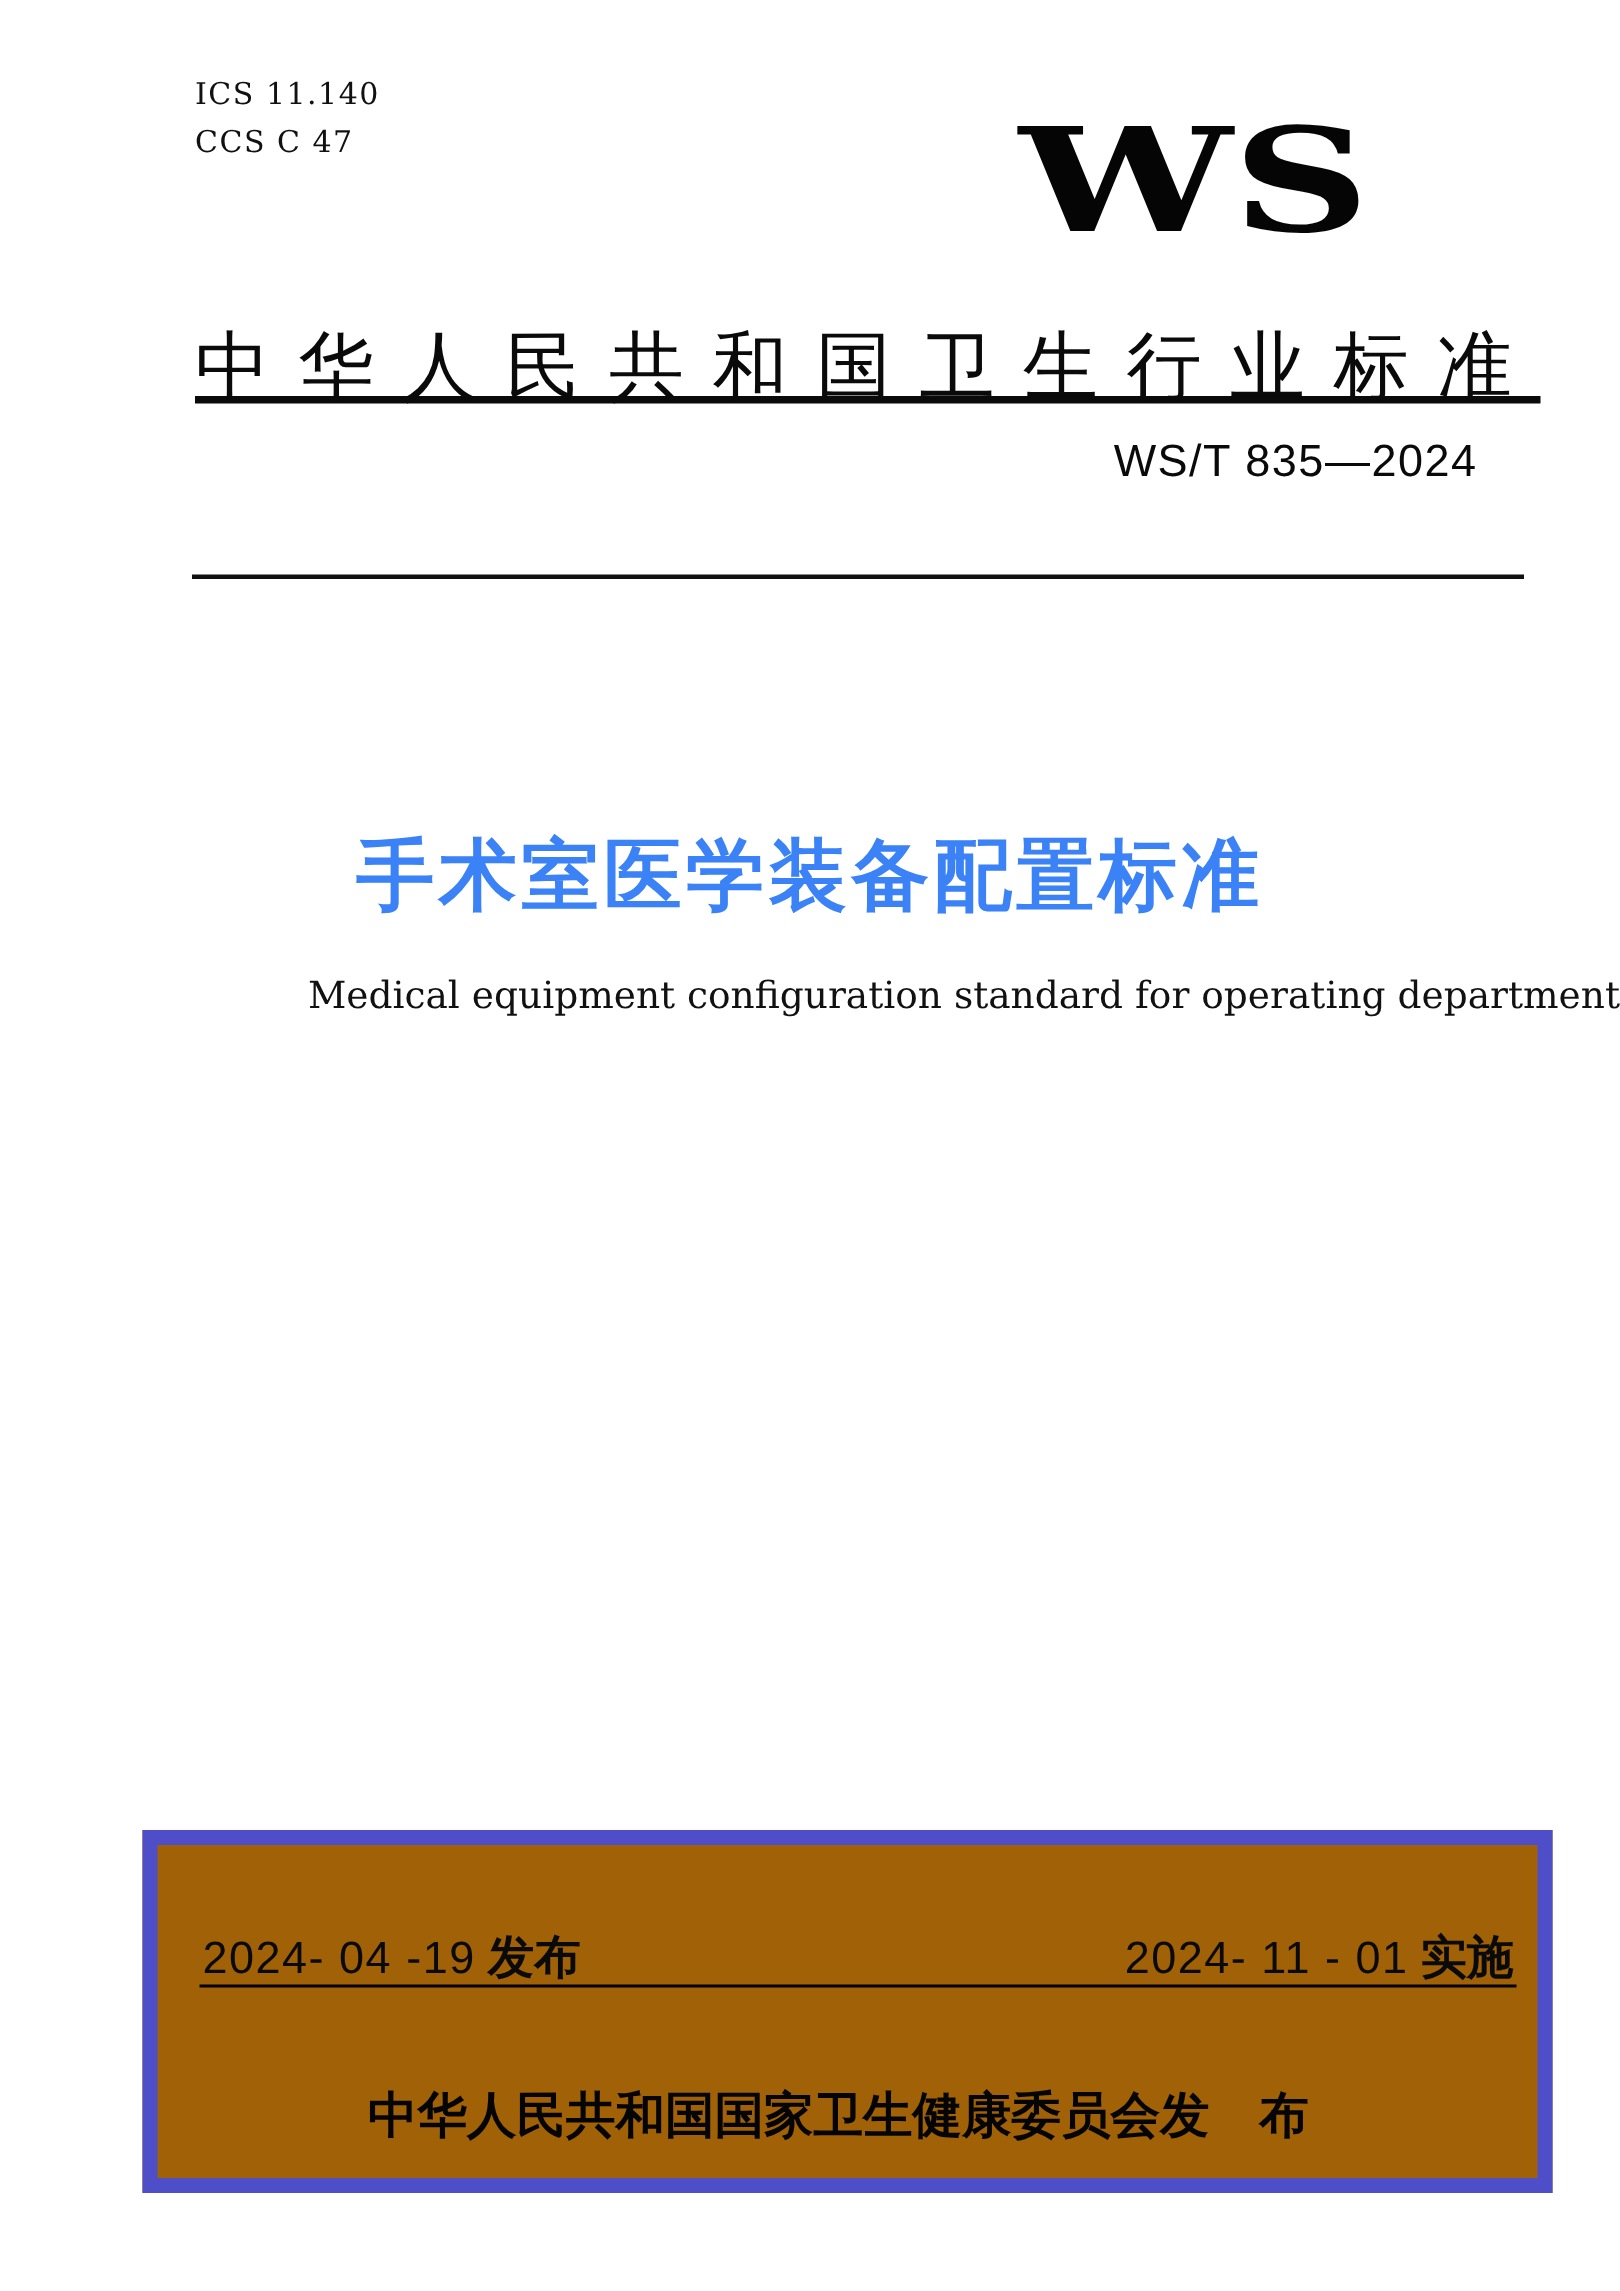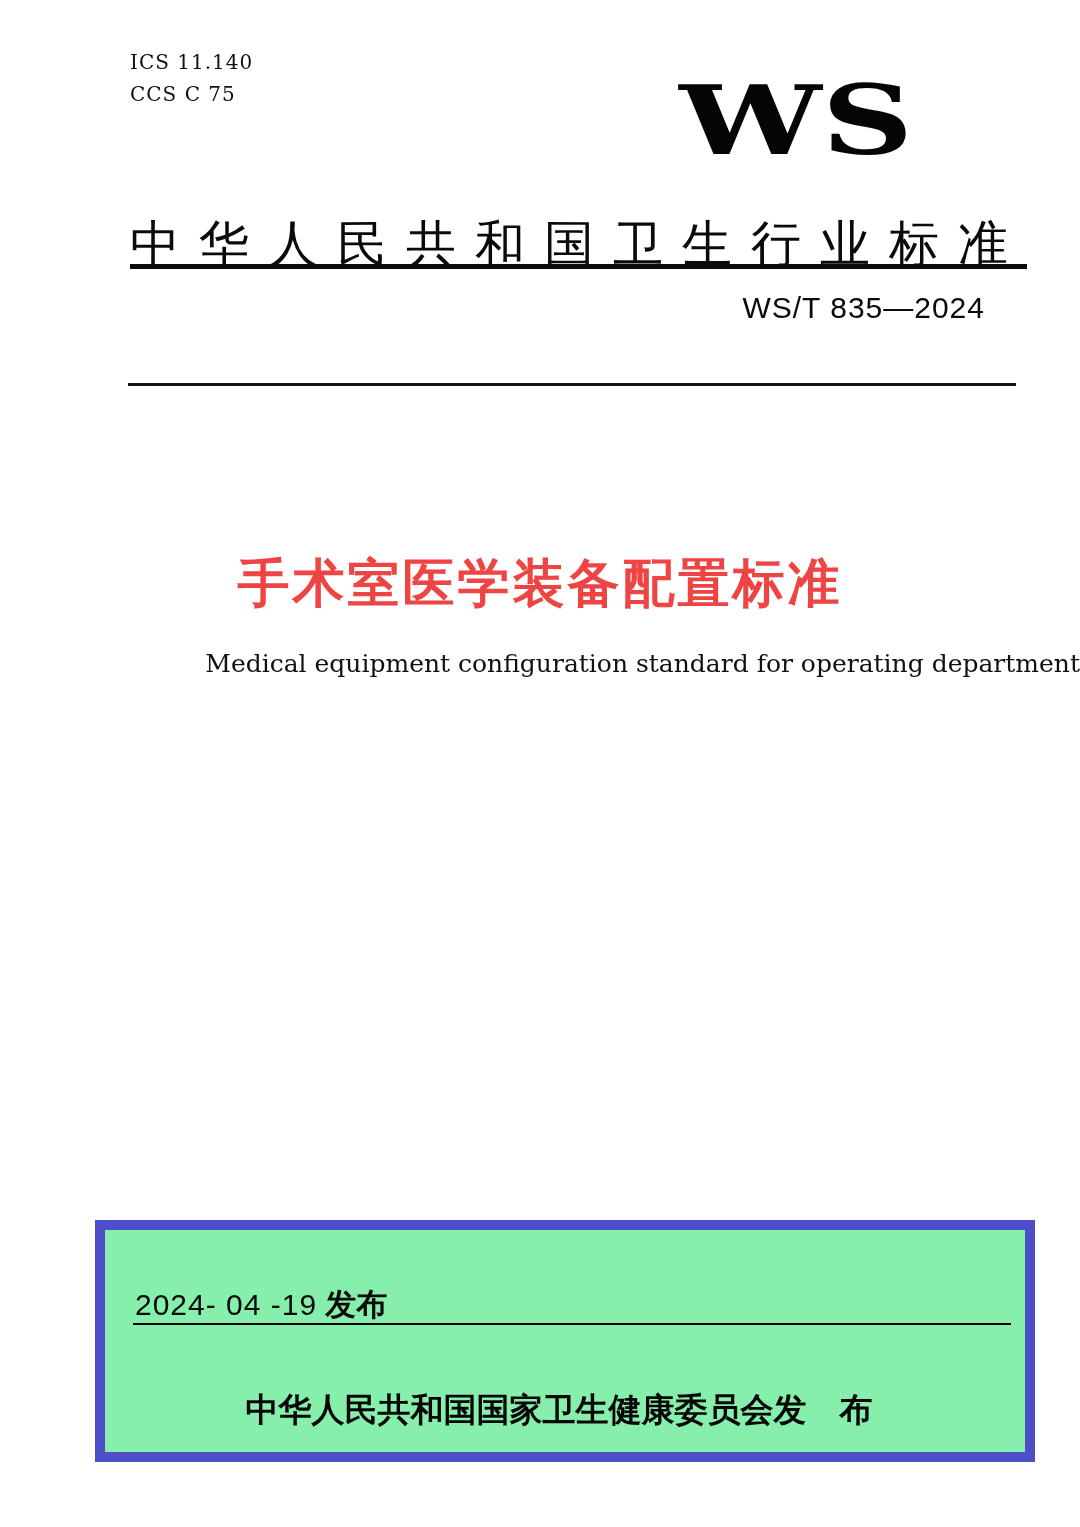--- a/index.html
+++ b/index.html
@@ -70,21 +70,21 @@
 
   .cn-title {
     position: absolute;
     left: 0;
     width: 100%;
     top: 549px;
     text-align: center;
     font-size: 52px;
     font-weight: 700;
     letter-spacing: 3px;
-    color: #ef4444;
+    color: #3b82f6;
   }
 
   .en-title {
     position: absolute;
     left: 0;
     width: 100%;
     top: 649px;
     text-align: right;
     font-family: "DejaVu Serif", serif;
     font-size: 25px;
@@ -92,21 +92,21 @@
   }
 
   .pub-box {
     position: absolute;
     left: 95px;
     top: 1220px;
     width: 940px;
     height: 242px;
     box-sizing: border-box;
     border: 10px solid #4e4ec8;
-    background: #86efac;
+    background: #a16207;
   }
 
   .date-row-left {
     position: absolute;
     left: 30px;
     top: 54px;
     white-space: nowrap;
   }
   .date-row-right {
     position: absolute;
@@ -150,41 +150,44 @@
     letter-spacing: 12px;
   }
 </style>
 </head>
 <body>
 
 <div class="page">
 
   <div class="ics-block">
     <div>ICS 11.140</div>
-    <div>CCS C 75</div>
+    <div>CCS C 47</div>
   </div>
 
   <div class="ws-logo">WS</div>
 
   <div class="heading">中华人民共和国卫生行业标准</div>
 
   <div class="std-number">WS/T 835—2024</div>
 
   <div class="rule"></div>
 
   <div class="cn-title">手术室医学装备配置标准</div>
 
   <div class="en-title">Medical equipment configuration standard for operating department</div>
 
   <div class="pub-box">
 
     <div class="date-row-left">
       <span class="date-num">2024- 04 -19</span><span class="date-label">发布</span>
     </div>
 
+    <div class="date-row-right">
+      <span class="date-num">2024- 11 - 01</span><span class="date-label">实施</span>
+    </div>
 
     <div class="date-underline"></div>
 
     <div class="publisher-row">
       <span>中华人民共和国国家卫生健康委员会</span><span class="publish-label">发 布</span>
     </div>
 
   </div>
 
 </div>

